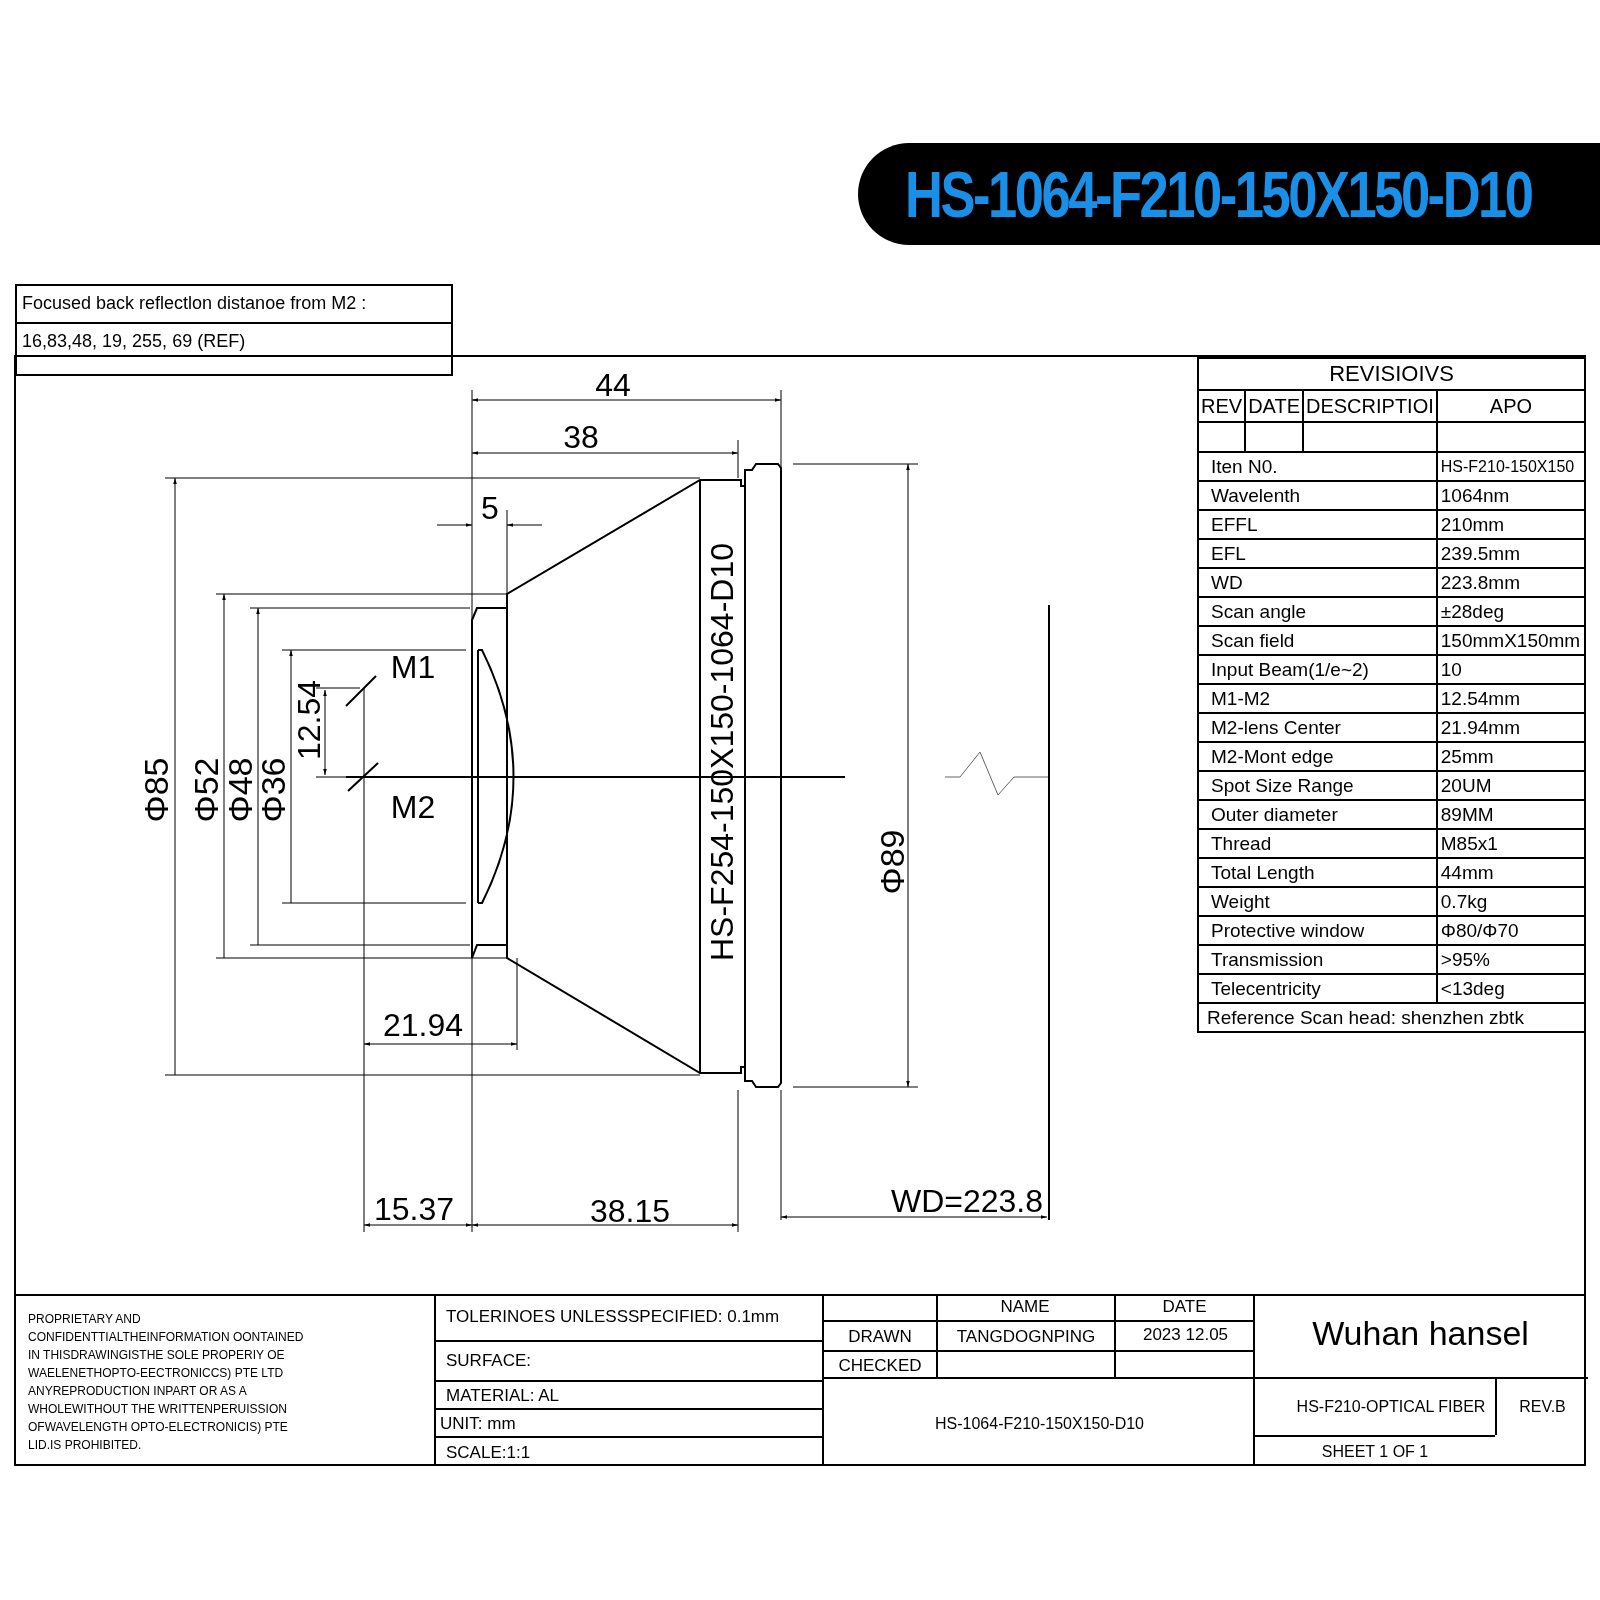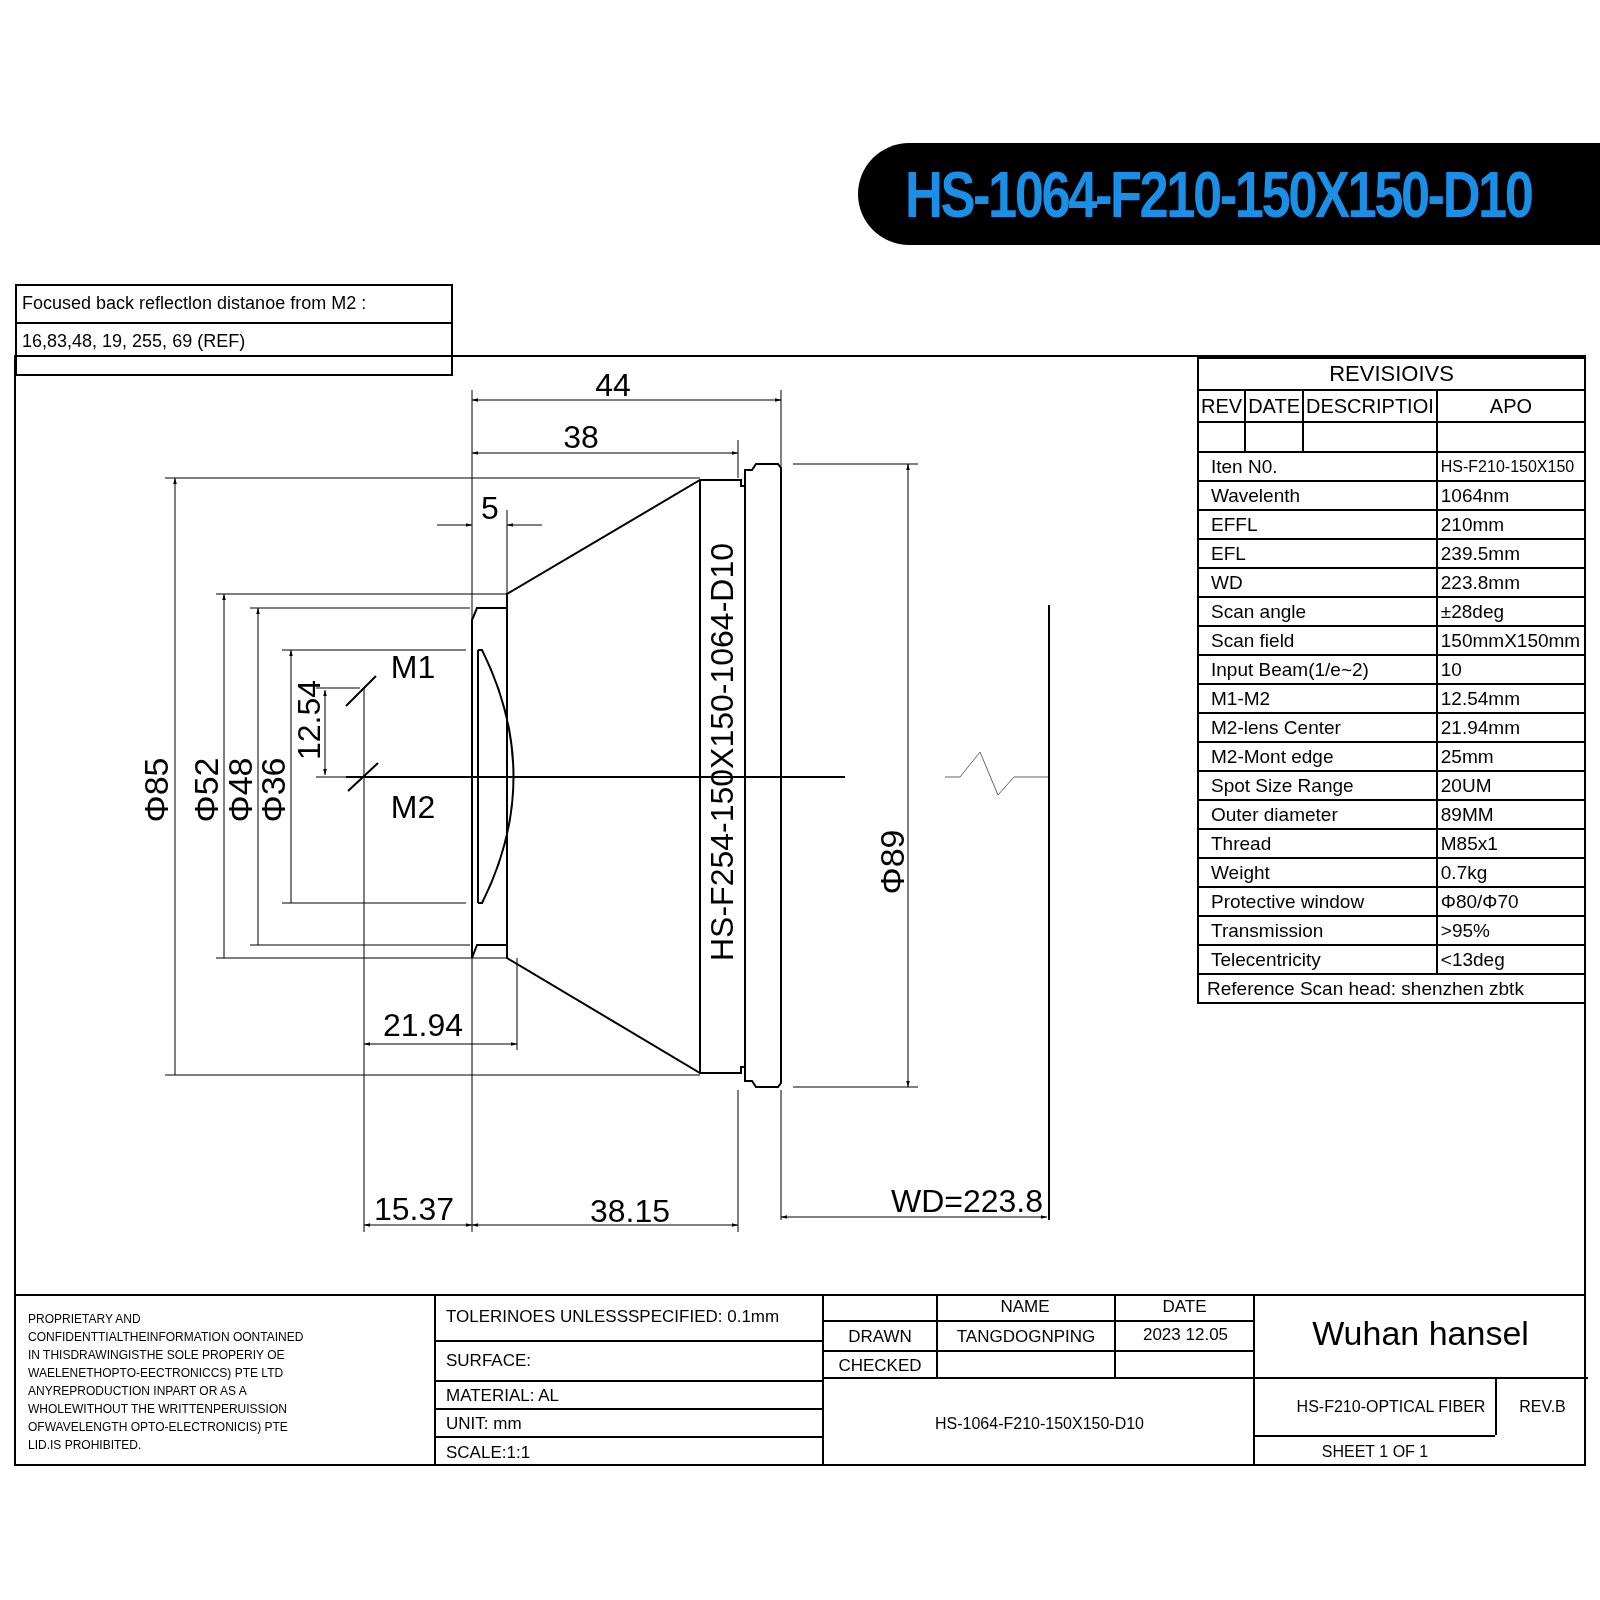--- a/index.html
+++ b/index.html
@@ -213,20 +213,24 @@
       </tr>
   <tr>
         <td colspan="4">Outer diameter</td>
         <td class="val">89MM</td>
       </tr>
   <tr>
         <td colspan="4">Thread</td>
         <td class="val">M85x1</td>
       </tr>
   <tr>
+        <td colspan="4">Total Length</td>
+        <td class="val">44mm</td>
+      </tr>
+  <tr>
         <td colspan="4">Weight</td>
         <td class="val">0.7kg</td>
       </tr>
   <tr>
         <td colspan="4">Protective window</td>
         <td class="val">Φ80/Φ70</td>
       </tr>
   <tr>
         <td colspan="4">Transmission</td>
         <td class="val">&gt;95%</td>
@@ -251,21 +255,21 @@
   <div>ANYREPRODUCTION INPART OR AS A</div>
   <div>WHOLEWITHOUT THE WRITTENPERUISSION</div>
   <div>OFWAVELENGTH OPTO-ELECTRONICIS) PTE</div>
   <div>LID.IS PROHIBITED.</div>
 </div>
 
 <div class="cell bl" style="left:434px; top:1294px; width:388px; height:172px;">
   <div class="cell" style="left:10px; top:0; height:46px; line-height:46px;">TOLERINOES UNLESSSPECIFIED: 0.1mm</div>
   <div class="cell bt" style="left:0; top:46px; width:100%; height:40px; line-height:38px; padding-left:10px;">SURFACE:</div>
   <div class="cell bt" style="left:0; top:86px; width:100%; height:28px; line-height:28px; padding-left:10px;">MATERIAL: AL</div>
-  <div class="cell bt" style="left:0; top:114px; width:100%; height:28px; line-height:28px; padding-left:10px;">UNIT: mm</div>
+  <div class="cell bt" style="left:0; top:114px; width:100%; height:28px; line-height:28px; padding-left:4px;">UNIT: mm</div>
   <div class="cell bt" style="left:0; top:142px; width:100%; height:43px; line-height:30px; padding-left:10px;">SCALE:1:1</div>
 </div>
 
 <div class="cell bl" style="left:822px; top:1294px; width:431px; height:172px;">
   <div class="cell" style="left:112px; top:0; width:178px; height:26px; line-height:26px; text-align:center;">NAME</div>
   <div class="cell" style="left:290px; top:0; width:141px; height:26px; line-height:26px; text-align:center;">DATE</div>
   <div class="cell bt" style="left:0; top:26px; width:112px; height:30px; line-height:30px; text-align:center;">DRAWN</div>
   <div class="cell bt bl" style="left:112px; top:26px; width:178px; height:30px; line-height:30px; text-align:center;">TANGDOGNPING</div>
   <div class="cell bt bl" style="left:290px; top:26px; width:141px; height:30px; line-height:26px; text-align:center;">2023 12.05</div>
   <div class="cell bl" style="left:112px; top:0; width:1px; height:26px;"></div>

